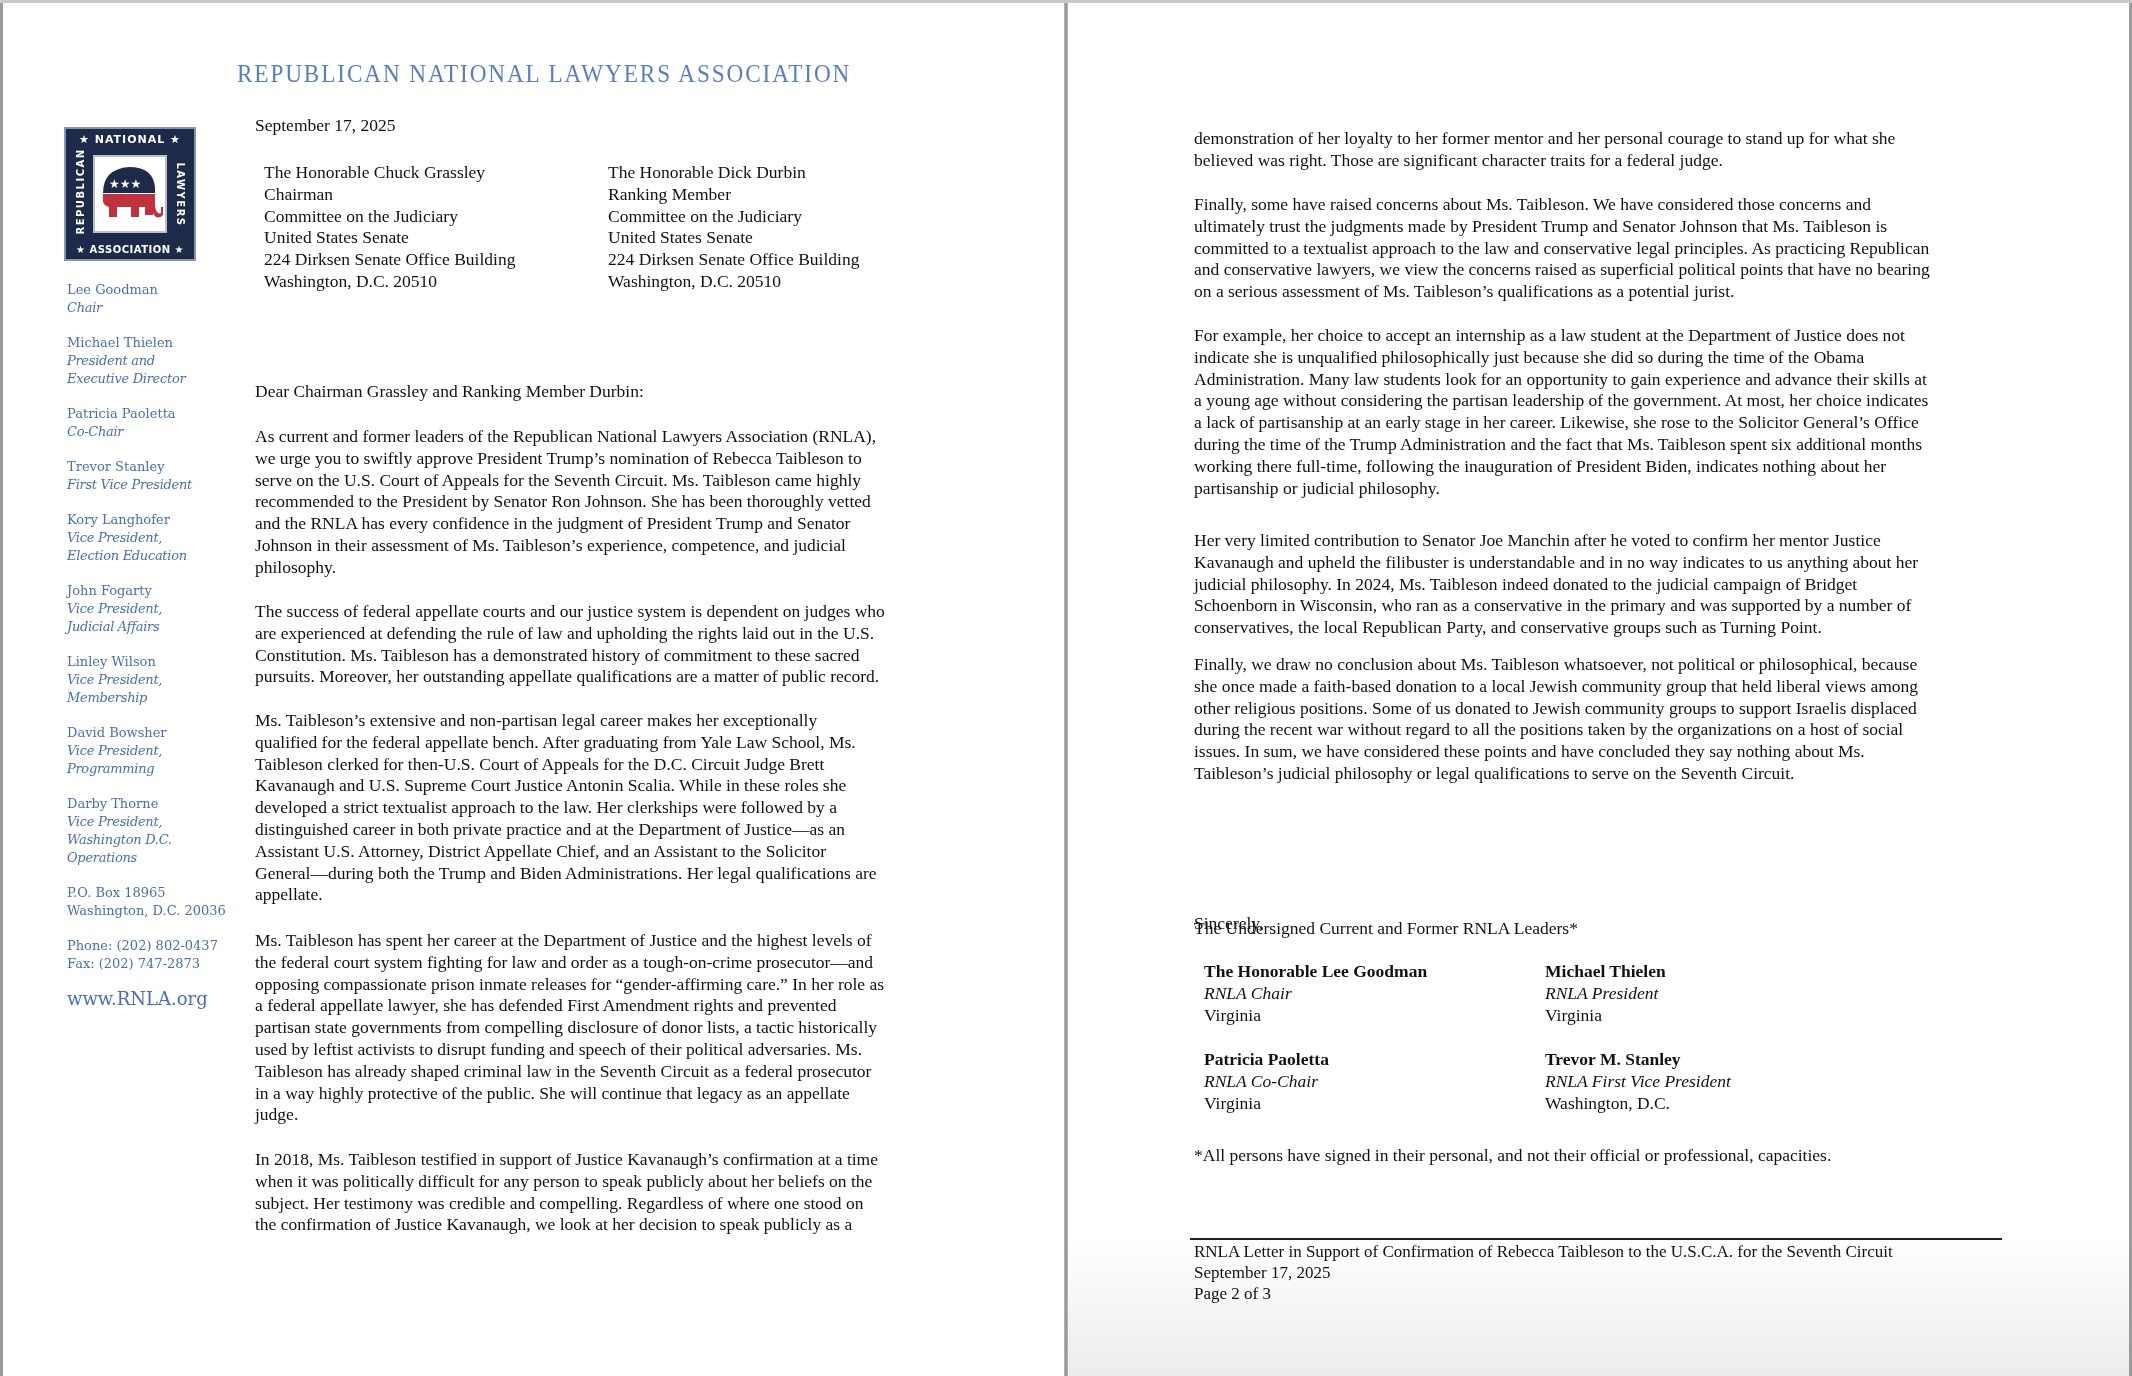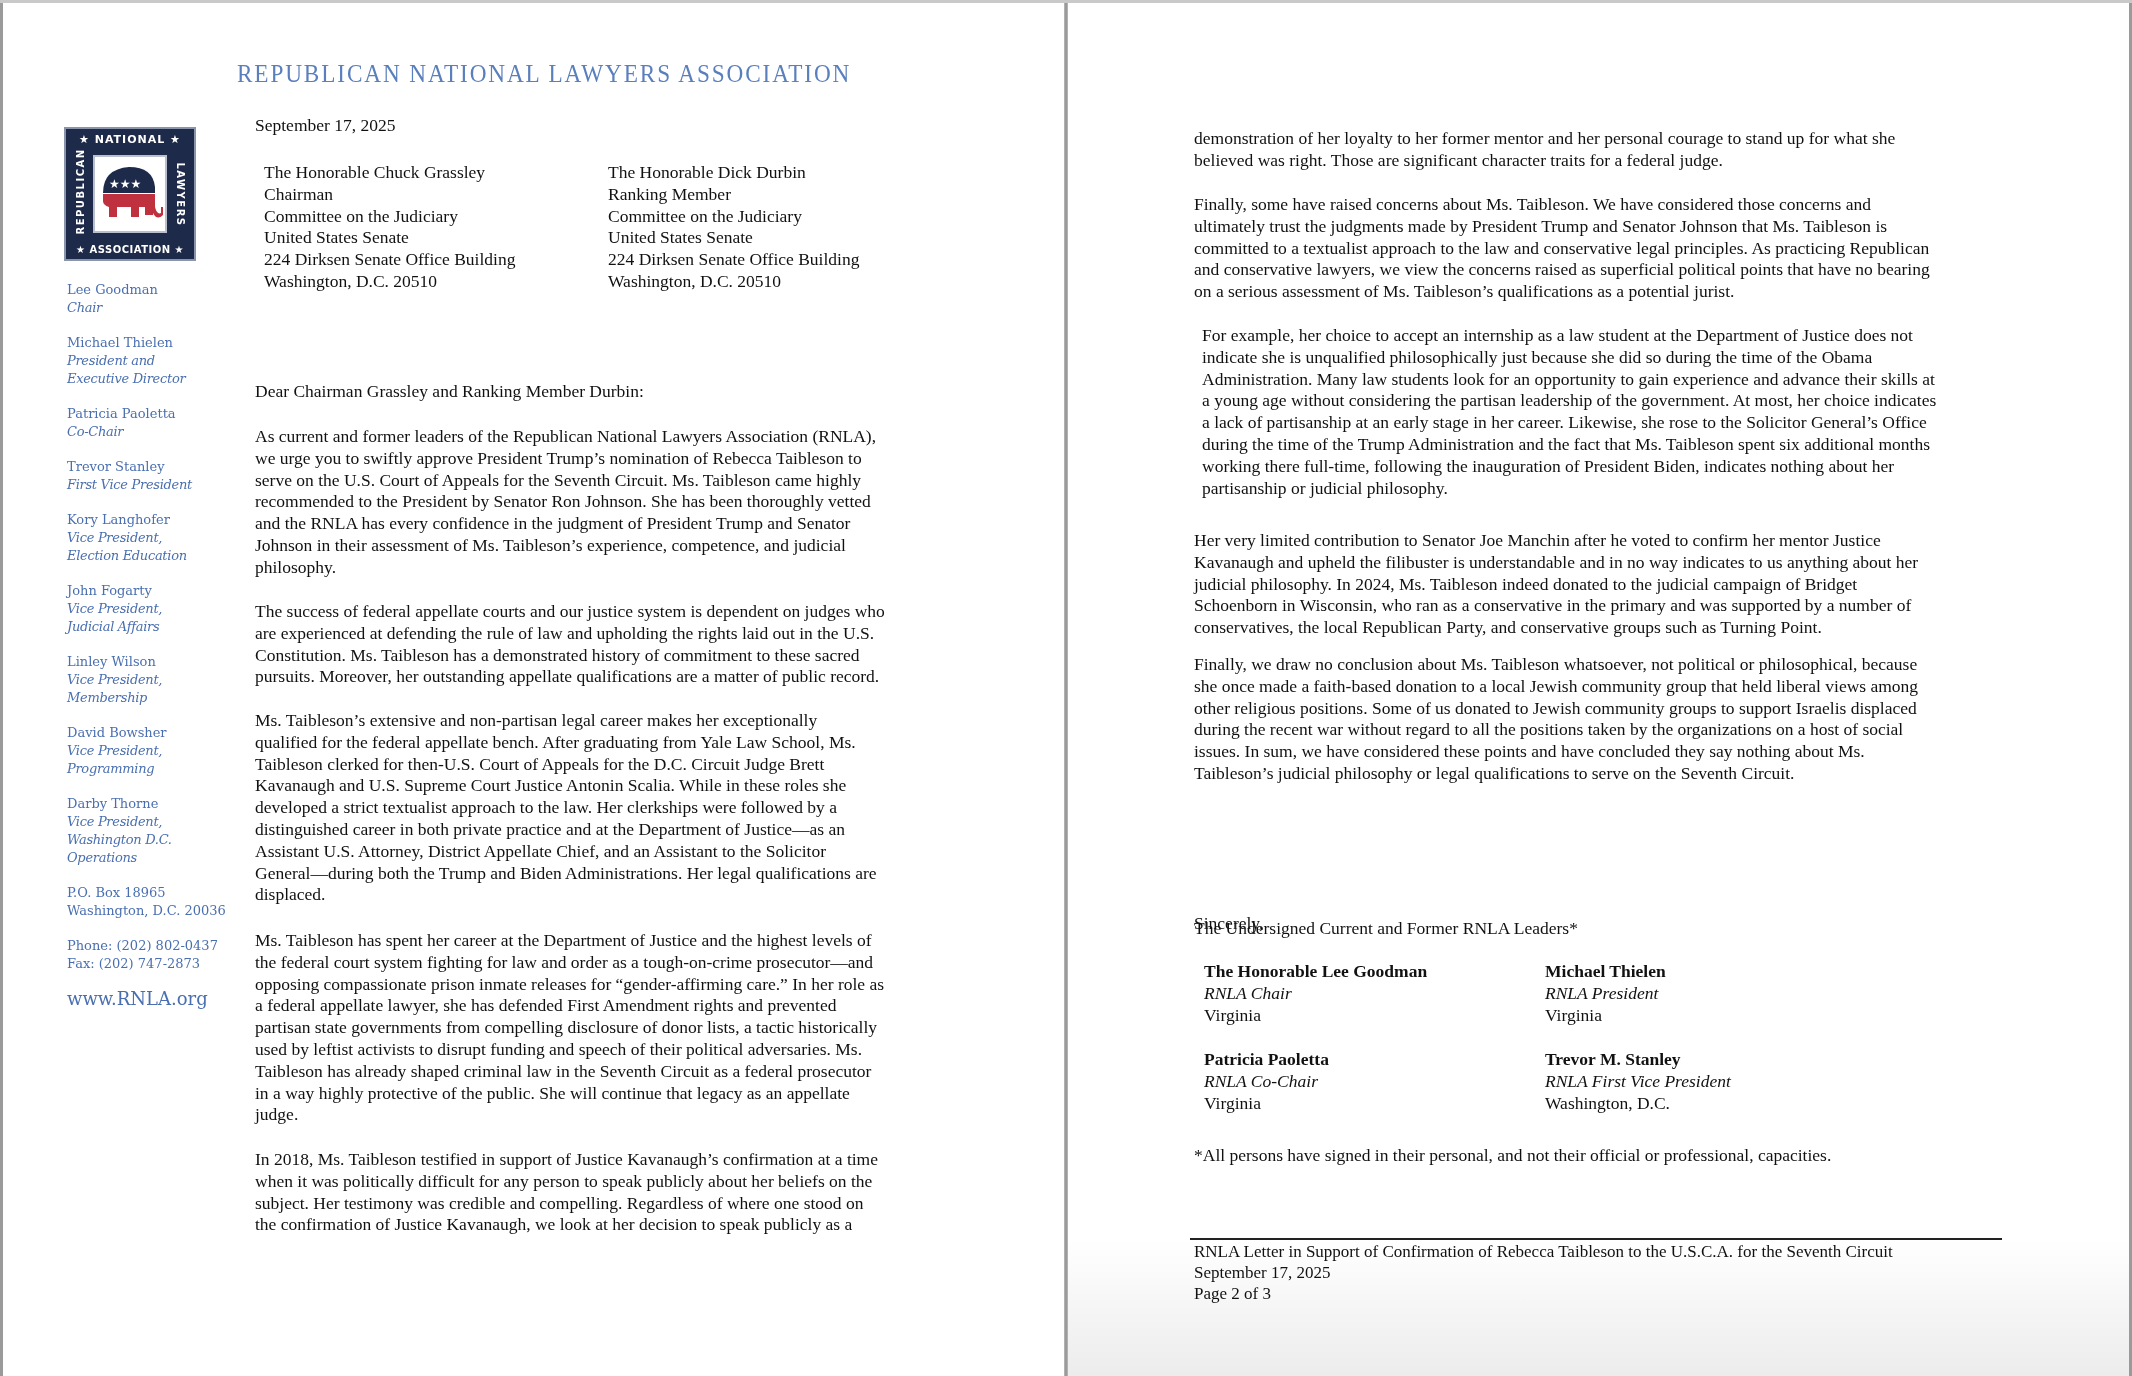--- a/index.html
+++ b/index.html
@@ -166,21 +166,21 @@
 
   <div class="abs body-text para" style="left:252px; top:707px;">
     <div>Ms. Taibleson’s extensive and non-partisan legal career makes her exceptionally</div>
     <div>qualified for the federal appellate bench. After graduating from Yale Law School, Ms.</div>
     <div>Taibleson clerked for then-U.S. Court of Appeals for the D.C. Circuit Judge Brett</div>
     <div>Kavanaugh and U.S. Supreme Court Justice Antonin Scalia. While in these roles she</div>
     <div>developed a strict textualist approach to the law. Her clerkships were followed by a</div>
     <div>distinguished career in both private practice and at the Department of Justice—as an</div>
     <div>Assistant U.S. Attorney, District Appellate Chief, and an Assistant to the Solicitor</div>
     <div>General—during both the Trump and Biden Administrations. Her legal qualifications are</div>
-    <div>displaced.</div>
+    <div>appellate.</div>
   </div>
 
   <div class="abs body-text para" style="left:252px; top:927px;">
     <div>Ms. Taibleson has spent her career at the Department of Justice and the highest levels of</div>
     <div>the federal court system fighting for law and order as a tough-on-crime prosecutor—and</div>
     <div>opposing compassionate prison inmate releases for “gender-affirming care.” In her role as</div>
     <div>a federal appellate lawyer, she has defended First Amendment rights and prevented</div>
     <div>partisan state governments from compelling disclosure of donor lists, a tactic historically</div>
     <div>used by leftist activists to disrupt funding and speech of their political adversaries. Ms.</div>
     <div>Taibleson has already shaped criminal law in the Seventh Circuit as a federal prosecutor</div>
@@ -206,21 +206,21 @@
   </div>
 
   <div class="abs body-text para rp" style="top:191px; width:900px;">
     <div>Finally, some have raised concerns about Ms. Taibleson. We have considered those concerns and</div>
     <div>ultimately trust the judgments made by President Trump and Senator Johnson that Ms. Taibleson is</div>
     <div>committed to a textualist approach to the law and conservative legal principles. As practicing Republican</div>
     <div>and conservative lawyers, we view the concerns raised as superficial political points that have no bearing</div>
     <div>on a serious assessment of Ms. Taibleson’s qualifications as a potential jurist.</div>
   </div>
 
-  <div class="abs body-text para rp" style="top:322px; width:900px;margin-left:8px;">
+  <div class="abs body-text para rp" style="top:322px; width:900px;">
     <div>For example, her choice to accept an internship as a law student at the Department of Justice does not</div>
     <div>indicate she is unqualified philosophically just because she did so during the time of the Obama</div>
     <div>Administration. Many law students look for an opportunity to gain experience and advance their skills at</div>
     <div>a young age without considering the partisan leadership of the government. At most, her choice indicates</div>
     <div>a lack of partisanship at an early stage in her career. Likewise, she rose to the Solicitor General’s Office</div>
     <div>during the time of the Trump Administration and the fact that Ms. Taibleson spent six additional months</div>
     <div>working there full-time, following the inauguration of President Biden, indicates nothing about her</div>
     <div>partisanship or judicial philosophy.</div>
   </div>
 

